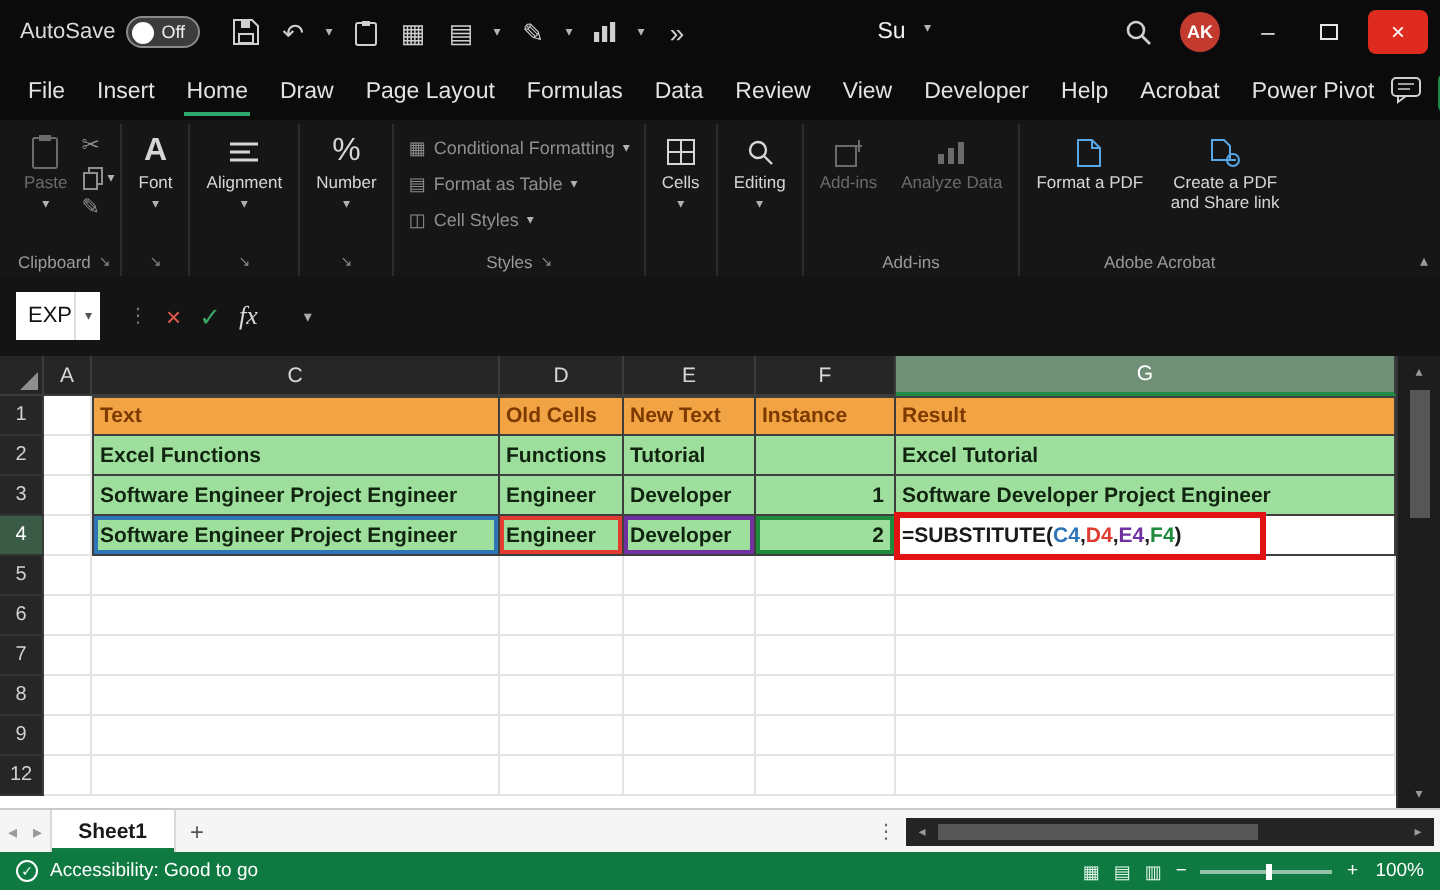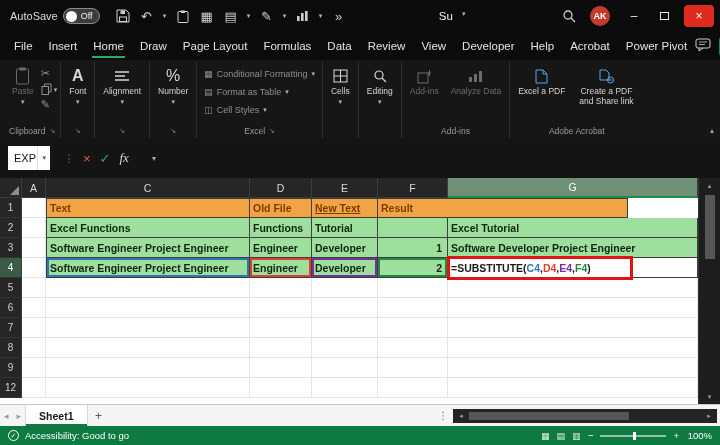--- a/index.html
+++ b/index.html
@@ -283,21 +283,21 @@
             <span class="bcaret">▾</span>
           </span>
           <span class="style-row">
             <span>◫</span>
             <span>Cell Styles</span>
             <span class="bcaret">▾</span>
           </span>
         </div>
       </div>
       <div class="rg-label">
-        <span>Excel</span>
+        <span>Styles</span>
         <span class="dlg">↘</span>
       </div>
     </div>
 
     <div class="rgroup">
       <div class="rg-content">
         <div class="bigbtn">
           <span class="bicon">
             <svg width="15" height="14" viewBox="0 0 15 14">
                 <rect x="1" y="1" width="13" height="12" fill="none" stroke="currentColor"></rect>
@@ -356,21 +356,21 @@
 
     <div class="rgroup" style="border-right:none;">
       <div class="rg-content">
         <div class="bigbtn blue">
           <span class="bicon">
             <svg width="13" height="15" viewBox="0 0 13 15">
                 <path d="M1 1h7l4 4v9H1z" fill="none" stroke="currentColor"></path>
                 <path d="M8 1v4h4" fill="none" stroke="currentColor"></path>
               </svg>
           </span>
-          <span class="blabel">Excel a PDF</span>
+          <span class="blabel">Format a PDF</span>
         </div>
         <div class="bigbtn blue">
           <span class="bicon">
             <svg width="15" height="15" viewBox="0 0 15 15">
                 <path d="M1 1h6l3 3v7H1z" fill="none" stroke="currentColor"></path>
                 <circle cx="11.5" cy="11" r="3" fill="none" stroke="currentColor"></circle>
                 <path d="M10 11h3" stroke="currentColor"></path>
               </svg>
           </span>
           <span class="blabel">Create a PDF and Share link</span>
@@ -405,22 +405,23 @@
           <div class="col-hdr" style="width: 204px;">C</div>
           <div class="col-hdr" style="width: 62px;">D</div>
           <div class="col-hdr" style="width: 66px;">E</div>
           <div class="col-hdr" style="width: 70px;">F</div>
           <div class="col-hdr sel" style="width: 250px;">G</div>
         </div>
         <div class="grid-row">
           <div class="row-hdr">1</div>
           <div class="cell" style="width: 24px;"></div>
           <div class="cell tbl fill-orange" style="width: 204px; border-top: 1px solid rgb(62, 62, 62); border-left: 1px solid rgb(62, 62, 62);">Text</div>
-          <div class="cell tbl fill-orange" style="width: 62px; border-top: 1px solid rgb(62, 62, 62);">Old File</div>
-          <div class="cell tbl fill-orange" style="width: 66px; border-top: 1px solid rgb(62, 62, 62); text-decoration: underline;">New Text</div>
+          <div class="cell tbl fill-orange" style="width: 62px; border-top: 1px solid rgb(62, 62, 62);">Old Cells</div>
+          <div class="cell tbl fill-orange" style="width: 66px; border-top: 1px solid rgb(62, 62, 62);">New Text</div>
+          <div class="cell tbl fill-orange" style="width: 70px; border-top: 1px solid rgb(62, 62, 62);">Instance</div>
           <div class="cell tbl fill-orange" style="width: 250px; border-top: 1px solid rgb(62, 62, 62);">Result</div>
         </div>
         <div class="grid-row">
           <div class="row-hdr">2</div>
           <div class="cell" style="width: 24px;"></div>
           <div class="cell tbl fill-green" style="width: 204px; border-left: 1px solid rgb(62, 62, 62);">Excel Functions</div>
           <div class="cell tbl fill-green" style="width: 62px;">Functions</div>
           <div class="cell tbl fill-green" style="width: 66px;">Tutorial</div>
           <div class="cell tbl fill-green" style="width: 70px;"></div>
           <div class="cell tbl fill-green" style="width: 250px;">Excel Tutorial</div>

